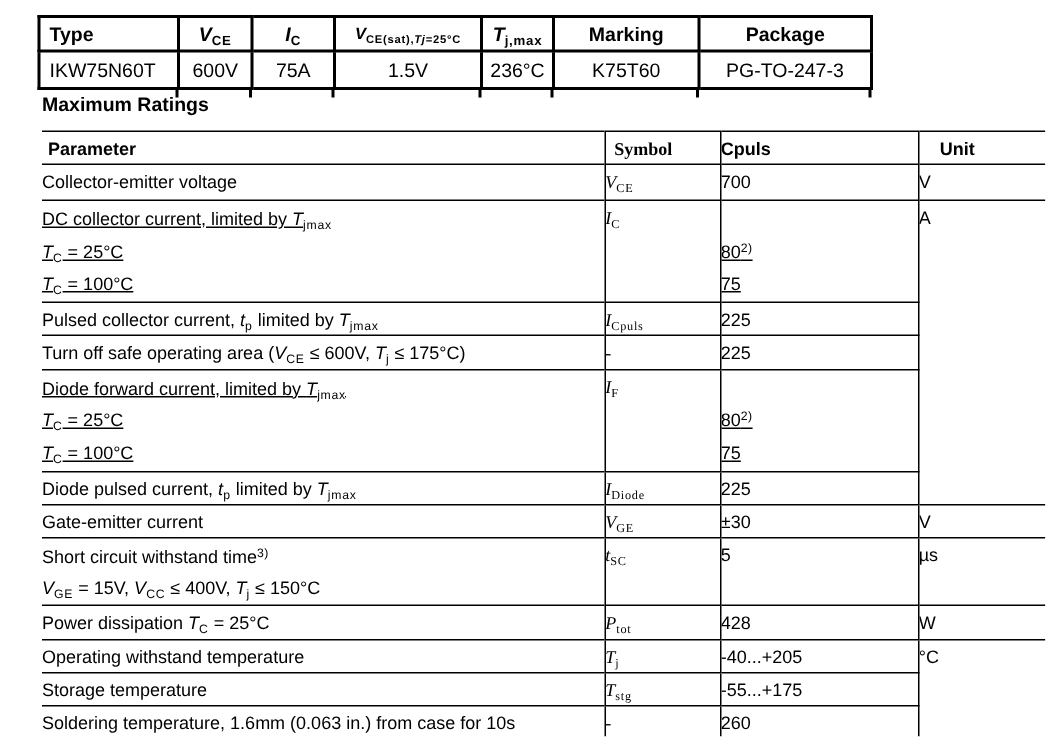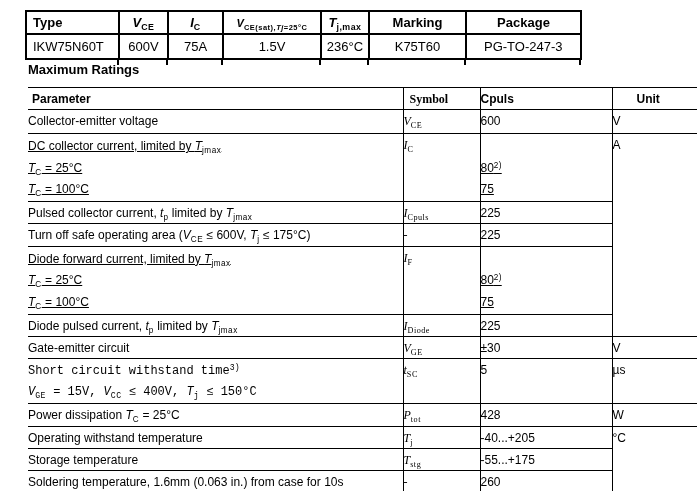--- a/index.html
+++ b/index.html
@@ -45,24 +45,24 @@
     line-height:19px; padding-top:2px; overflow:hidden;margin-top:36px;
   }
   .ratings-table thead th { font-weight:bold; height:20px; line-height:20px; padding-top:1px; }
   .c-sym, .c-unit, .c-val { border-left:1.5px solid #000; }
   .c-param { padding-left:4px; }
   .c-sym  { padding-left:6px;font-family:Liberation Serif, serif; }
   .c-unit { padding-left:6px; }
   .c-val  { text-align:center; }
   th.c-param { padding-left:4px; }
   th.c-sym { padding-left:6px; }
-  th.c-unit { padding-left:24px; }
+  th.c-unit { padding-left:14px; }
 
   .gl { height:21.6px; line-height:21.6px;text-decoration:underline; }   
-  .tl { height:21.4px; line-height:21.4px;font-family:Liberation Mono, monospace; }   
+  .tl { height:21.4px; line-height:21.4px; }   
 
   tr.h24 { height:24px; } tr.h23 { height:23px; } tr.h22 { height:22px; }
   tr.h21 { height:21px; } tr.h20 { height:20px; }
   tr.hgrp { height:65px; } tr.h2l { height:43px; }
 </style>
 </head>
 <body>
 
 <div class="page">
 
@@ -124,21 +124,21 @@
         <th class="c-param">Parameter</th>
         <th class="c-sym">Symbol</th>
         <th class="c-val">Cpuls</th>
         <th class="c-unit">Unit</th>
       </tr>
     </thead>
     <tbody>
       <tr class="h24">
         <td class="c-param">Collector-emitter voltage</td>
         <td class="c-sym"><i>V</i><sub>CE</sub></td>
-        <td class="c-val">600</td>
+        <td class="c-val">700</td>
         <td class="c-unit">V</td>
       </tr>
 
       <tr class="hgrp">
         <td class="c-param">
           <div class="gl">DC collector current, limited by <i>T</i><sub>jmax</sub></div>
           <div class="gl"><i>T</i><sub>C</sub> = 25°C</div>
           <div class="gl"><i>T</i><sub>C</sub> = 100°C</div>
         </td>
         <td class="c-sym"><i>I</i><sub>C</sub></td>
@@ -176,21 +176,21 @@
         </td>
       </tr>
 
       <tr class="h22">
         <td class="c-param">Diode pulsed current, <i>t</i><sub>p</sub> limited by <i>T</i><sub>jmax</sub></td>
         <td class="c-sym"><i>I</i><sub>Diode</sub></td>
         <td class="c-val">225</td>
       </tr>
 
       <tr class="h21">
-        <td class="c-param">Gate-emitter circuit</td>
+        <td class="c-param">Gate-emitter current</td>
         <td class="c-sym"><i>V</i><sub>GE</sub></td>
         <td class="c-val">±30</td>
         <td class="c-unit">V</td>
       </tr>
 
       <tr class="h2l">
         <td class="c-param">
           <div class="tl">Short circuit withstand time<sup>3)</sup></div>
           <div class="tl"><i>V</i><sub>GE</sub> = 15V, <i>V</i><sub>CC</sub> ≤ 400V, <i>T</i><sub>j</sub> ≤ 150°C</div>
         </td>

